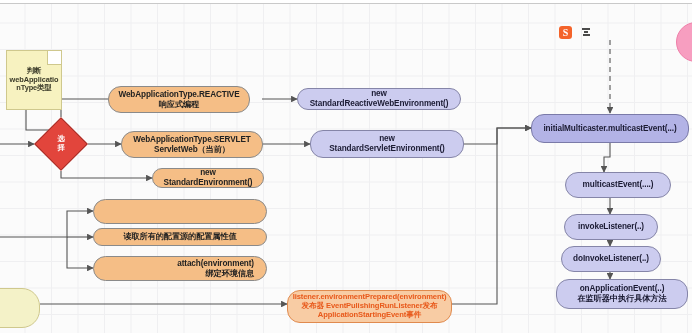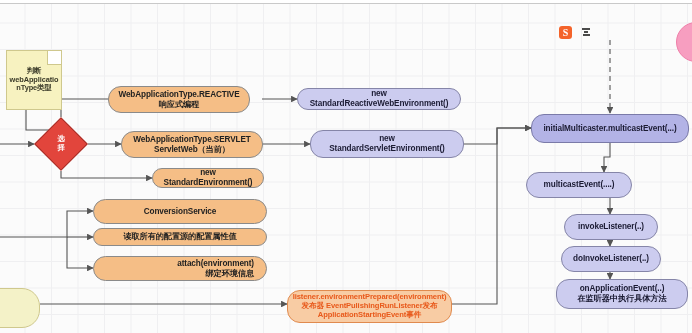--- a/index.html
+++ b/index.html
@@ -230,21 +230,20 @@
   <div class="node purple" style="left:297px; top:88px; width:164px; height:22px;">
     <span class="lbl">new StandardReactiveWebEnvironment()</span>
   </div>
 
   <div class="node purple" style="left:310px; top:130px; width:154px; height:28px;">
     <span class="lbl">new StandardServletEnvironment()</span>
   </div>
 
   <div class="node orange" style="left:93px; top:199px; width:174px; height:25px;">
     <span class="lbl">
-      <span class="l2">ConversionService</span>
     </span>
   </div>
 
   <div class="node orange" style="left:93px; top:228px; width:174px; height:18px;">
     <span class="lbl">读取所有的配置源的配置属性值</span>
   </div>
 
   <div class="node orange" style="left:93px; top:256px; width:174px; height:25px;text-align:right;">
     <span class="lbl">
       <span class="l2">attach(environment)</span>
@@ -257,21 +256,21 @@
       <span class="l2">listener.environmentPrepared(environment)</span>
       <span class="l2">发布器 EventPulishingRunListener发布</span>
       <span class="l2">ApplicationStartingEvent事件</span>
     </span>
   </div>
 
   <div class="node purple purple-strong" style="left:531px; top:114px; width:158px; height:29px;">
     <span class="lbl">initialMulticaster.multicastEvent(...)</span>
   </div>
 
-  <div class="node purple" style="left:526px; top:172px; width:106px; height:26px;">
+  <div class="node purple" style="left:565px; top:172px; width:106px; height:26px;">
     <span class="lbl">multicastEvent(....)</span>
   </div>
 
   <div class="node purple" style="left:564px; top:214px; width:94px; height:26px;text-align:center;">
     <span class="lbl">invokeListener(..)</span>
   </div>
 
   <div class="node purple" style="left:561px; top:246px; width:100px; height:26px;">
     <span class="lbl">doInvokeListener(..)</span>
   </div>

